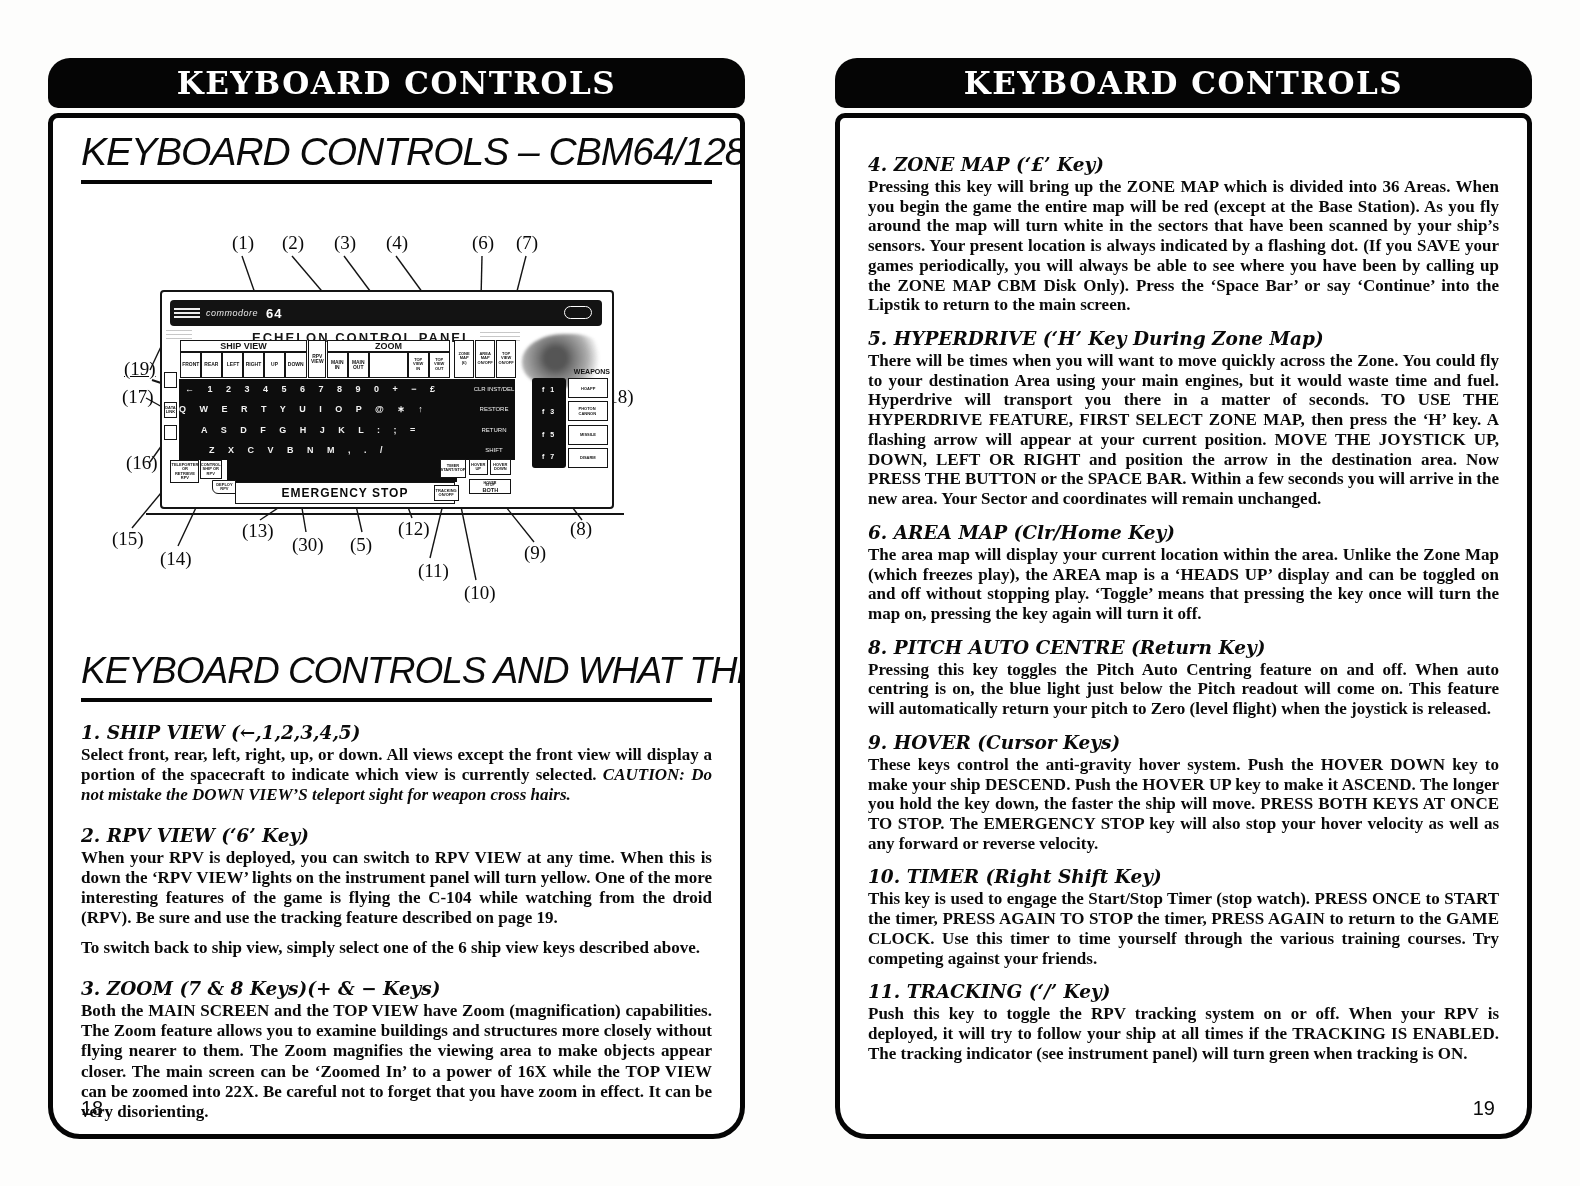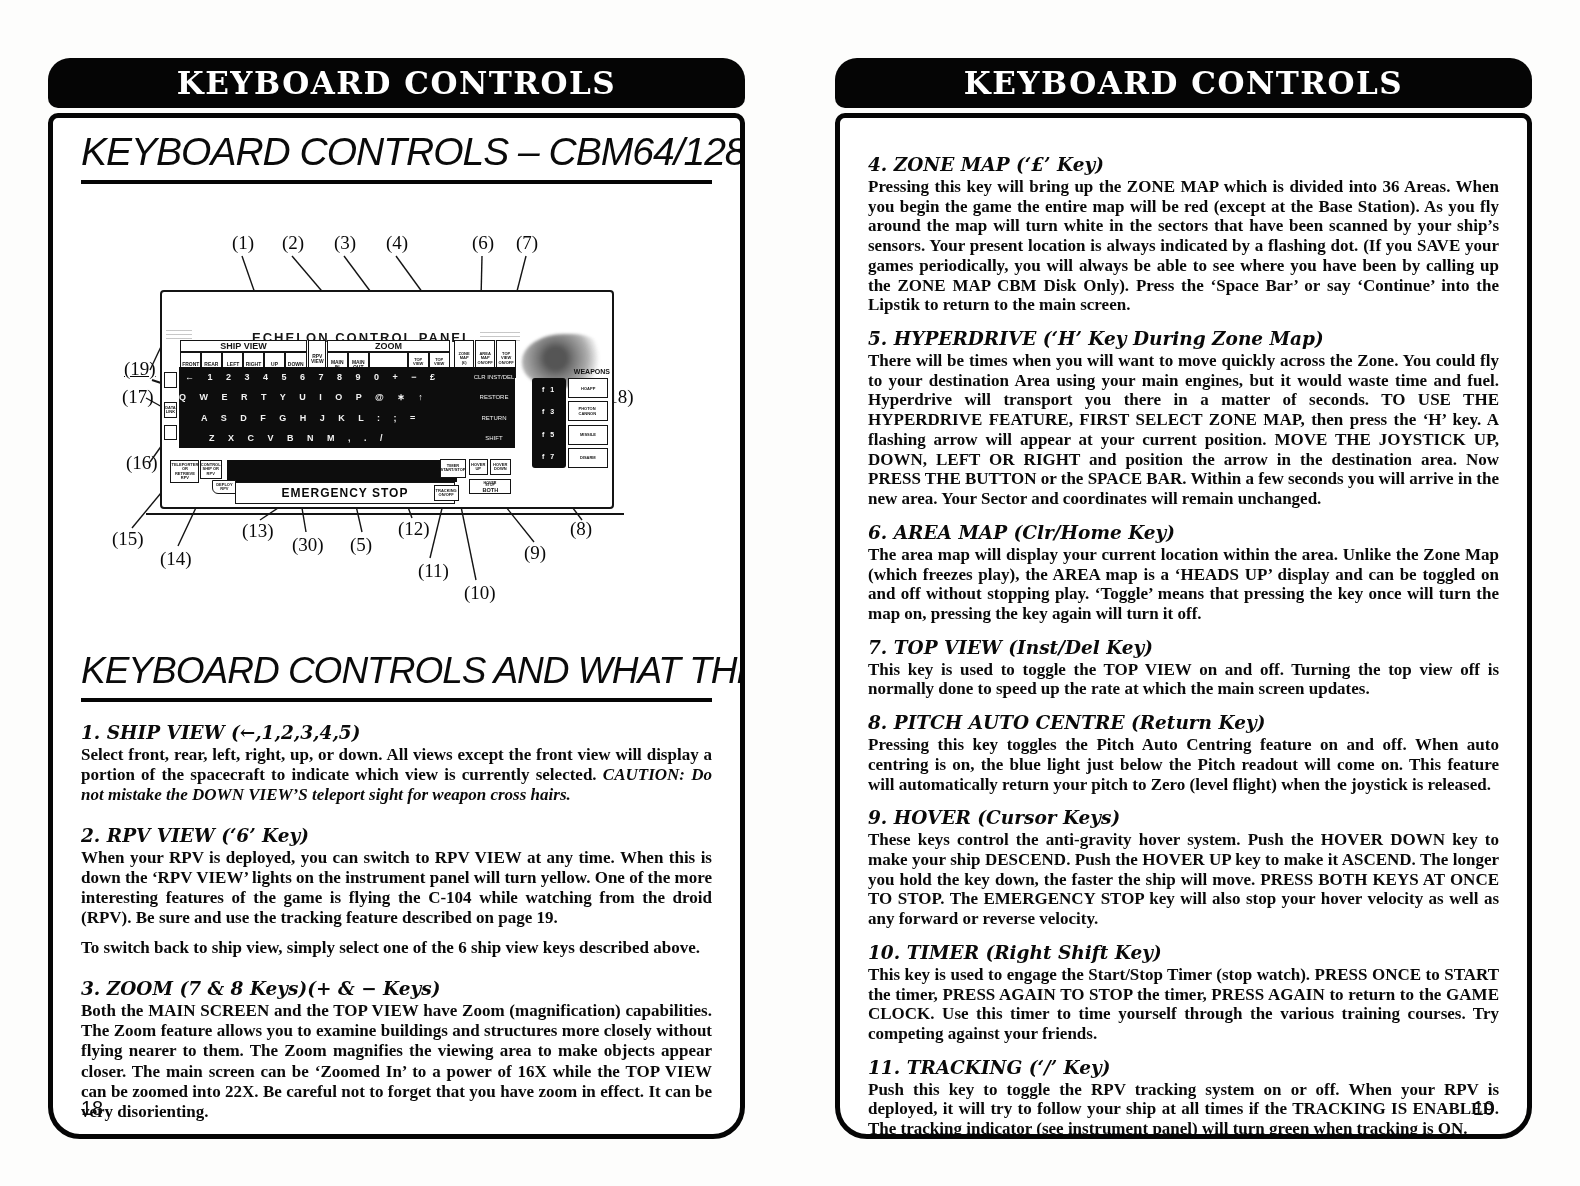--- a/index.html
+++ b/index.html
@@ -46,21 +46,21 @@
   .smudge{position:absolute;left:360px;top:42px;width:84px;height:54px;border-radius:50% 40% 55% 45%;
           background:radial-gradient(circle at 40% 45%,#2b2b2b 0 18%,#555 30%,#9b9b9b 55%,transparent 75%);
           filter:blur(1.5px);opacity:.8;}
   .seclab{position:absolute;border:1px solid #141414;background:#fff;text-align:center;
           font-weight:bold;color:#141414;}
   .kkey{position:absolute;border:1px solid #141414;background:#fff;color:#141414;
         display:flex;align-items:center;justify-content:center;text-align:center;
         font-weight:bold;line-height:1.05;}
   .t5{font-size:8px;transform:scale(.62);transform-origin:center;}
   .t4{font-size:8px;transform:scale(.5);transform-origin:center;}
-  .blackrows{position:absolute;left:17px;top:75px;width:336px;height:81px;background:#0d0d0d;
+  .blackrows{position:absolute;left:17px;top:87px;width:336px;height:81px;background:#0d0d0d;
              display:flex;flex-direction:column;justify-content:space-around;color:#f2f2f2;}
   .krow{display:flex;align-items:center;height:20px;}
   .kchars{flex:1;font-size:9px;font-weight:bold;word-spacing:11px;white-space:nowrap;overflow:hidden;}
   .kend{width:42px;font-size:6px;text-align:center;}
   .blackext{position:absolute;left:65px;top:168px;width:230px;height:22px;background:#0d0d0d;}
   .spacekey{position:absolute;left:73px;top:190px;width:220px;height:22px;border:1.5px solid #141414;background:#fff;
             display:flex;align-items:center;justify-content:center;font-size:12px;font-weight:bold;letter-spacing:1px;}
   .caseline{position:absolute;left:36px;top:283px;width:478px;height:0;border-top:2px solid #141414;}
   .weaponslab{position:absolute;left:388px;top:76px;width:60px;font-size:7px;font-weight:bold;text-align:right;color:#141414;}
   .fblock{position:absolute;left:370px;top:86px;width:34px;height:90px;background:#0d0d0d;border-radius:3px;
@@ -128,20 +128,26 @@
           <div class="callout" style="left:182px;top:304px;">(30)</div>
           <div class="callout" style="left:240px;top:304px;">(5)</div>
           <div class="callout" style="left:288px;top:288px;">(12)</div>
           <div class="callout" style="left:308px;top:330px;">(11)</div>
           <div class="callout" style="left:354px;top:352px;">(10)</div>
           <div class="callout" style="left:414px;top:312px;">(9)</div>
           <div class="callout" style="left:460px;top:288px;">(8)</div>
           <div class="callout" style="left:492px;top:156px;">(18)</div>
 
           <div class="kb">
+            <div class="brandbar">
+              <span class="vents"></span>
+              <span class="brand">commodore</span>
+              <span class="model">64</span>
+              <span class="power"></span>
+            </div>
             <div class="paneltitle">ECHELON CONTROL PANEL</div>
             <div class="ghost" style="left:4px;top:38px;width:26px;height:9px;"></div>
             <div class="ghost" style="left:318px;top:40px;width:40px;height:9px;"></div>
             <div class="smudge"></div>
 
             <div class="seclab" style="left:18px;top:48px;width:127px;height:12px;font-size:9px;">SHIP VIEW</div>
             <div class="kkey" style="left:18px;top:60px;width:21px;height:26px;">
                 <span class="t5">FRONT</span>
               </div>
             <div class="kkey" style="left:39px;top:60px;width:21px;height:26px;">
@@ -309,24 +315,20 @@
         <div class="sec">
           <div class="sec-title">5. HYPERDRIVE (‘H’ Key During Zone Map)</div>
           <div class="sec-body">There will be times when you will want to move quickly across the Zone. You could fly to your destination Area using your main engines, but it would waste time and fuel. Hyperdrive will transport you there in a matter of seconds. TO USE THE HYPERDRIVE FEATURE, FIRST SELECT ZONE MAP, then press the ‘H’ key. A flashing arrow will appear at your current position. MOVE THE JOYSTICK UP, DOWN, LEFT OR RIGHT and position the arrow in the destination area. Now PRESS THE BUTTON or the SPACE BAR. Within a few seconds you will arrive in the new area. Your Sector and coordinates will remain unchanged.</div>
         </div>
 
         <div class="sec">
           <div class="sec-title">6. AREA MAP (Clr/Home Key)</div>
           <div class="sec-body">The area map will display your current location within the area. Unlike the Zone Map (which freezes play), the AREA map is a ‘HEADS UP’ display and can be toggled on and off without stopping play. ‘Toggle’ means that pressing the key once will turn the map on, pressing the key again will turn it off.</div>
         </div>
 
-        <div class="sec">
-          <div class="sec-title">7. TOP VIEW (Inst/Del Key)</div>
-          <div class="sec-body">This key is used to toggle the TOP VIEW on and off. Turning the top view off is normally done to speed up the rate at which the main screen updates.</div>
-        </div>
 
         <div class="sec">
           <div class="sec-title">8. PITCH AUTO CENTRE (Return Key)</div>
           <div class="sec-body">Pressing this key toggles the Pitch Auto Centring feature on and off. When auto centring is on, the blue light just below the Pitch readout will come on. This feature will automatically return your pitch to Zero (level flight) when the joystick is released.</div>
         </div>
 
         <div class="sec">
           <div class="sec-title">9. HOVER (Cursor Keys)</div>
           <div class="sec-body">These keys control the anti-gravity hover system. Push the HOVER DOWN key to make your ship DESCEND. Push the HOVER UP key to make it ASCEND. The longer you hold the key down, the faster the ship will move. PRESS BOTH KEYS AT ONCE TO STOP. The EMERGENCY STOP key will also stop your hover velocity as well as any forward or reverse velocity.</div>
         </div>

